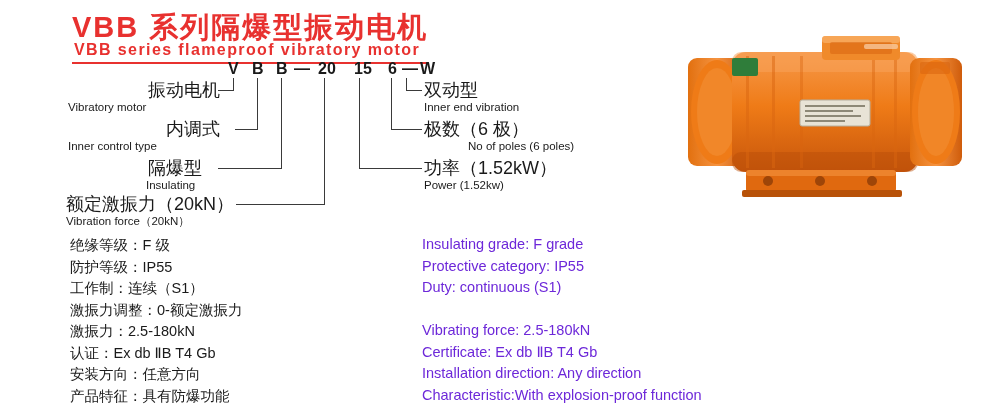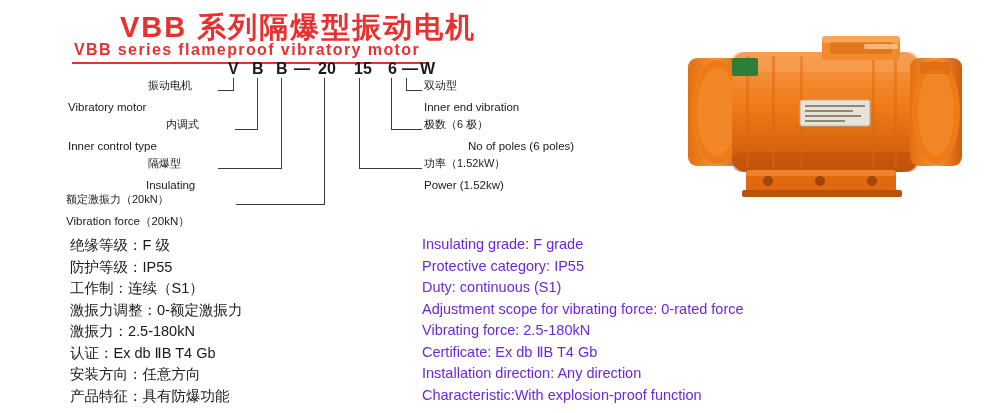--- a/index.html
+++ b/index.html
@@ -21,21 +21,20 @@
   
   #title-cn {
     position: absolute;
     left: 72px;
     top: 8px;
     font-size: 29px;
     font-weight: bold;
     color: #e8312f;
     letter-spacing: 2px;
     white-space: nowrap;
-    margin-left: 48px;
   }
   #title-en {
     position: absolute;
     left: 74px;
     top: 41px;
     font-size: 16px;
     font-weight: bold;
     color: #e8312f;
     letter-spacing: 1.4px;
     white-space: nowrap;
@@ -62,21 +61,21 @@
   .line {
     position: absolute;
     background: #3a3a3a;
   }
   .hline { height: 1px; }
   .vline { width: 1px; }
 
   
   .callout-cn {
     position: absolute;
-    font-size: 11px;
+    font-size: 18px;
     color: #1a1a1a;
     white-space: nowrap;
   }
   .callout-en {
     position: absolute;
     font-size: 11.5px;
     color: #1a1a1a;
     white-space: nowrap;
   }
 
@@ -173,21 +172,20 @@
   <div class="spec-cn" style="top:279px;">工作制：连续（S1）</div>
   <div class="spec-cn" style="top:300.5px;">激振力调整：0-额定激振力</div>
   <div class="spec-cn" style="top:322px;">激振力：2.5-180kN</div>
   <div class="spec-cn" style="top:343.5px;">认证：Ex db ⅡB T4 Gb</div>
   <div class="spec-cn" style="top:365px;">安装方向：任意方向</div>
   <div class="spec-cn" style="top:386.5px;">产品特征：具有防爆功能</div>
 
   <div class="spec-en" style="top:236px;">Insulating grade: F grade</div>
   <div class="spec-en" style="top:257.5px;">Protective category: IP55</div>
   <div class="spec-en" style="top:279px;">Duty: continuous (S1)</div>
-  <div class="spec-en" style="top:300.5px;">Adjustment scope for vibrating force: 0-rated force</div>
   <div class="spec-en" style="top:322px;">Vibrating force: 2.5-180kN</div>
   <div class="spec-en" style="top:343.5px;">Certificate: Ex db ⅡB T4 Gb</div>
   <div class="spec-en" style="top:365px;">Installation direction: Any direction</div>
   <div class="spec-en" style="top:386.5px;">Characteristic:With explosion-proof function</div>
 
   <svg id="motor-photo" viewBox="0 0 318 200">
     <defs>
       <linearGradient id="bodyGrad" x1="0" y1="0" x2="0" y2="1">
         <stop offset="0%" stop-color="#f9a css"></stop>
       </linearGradient>

